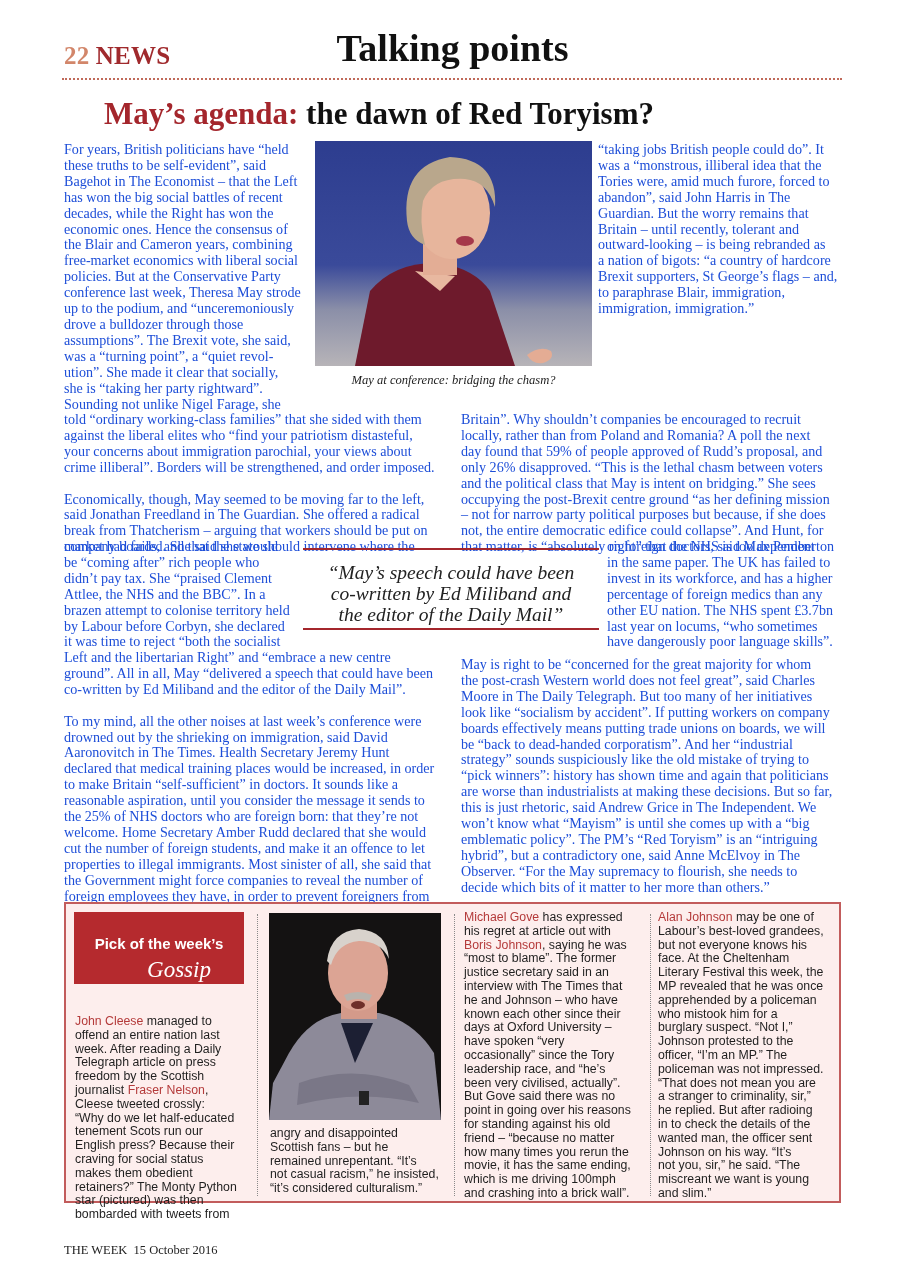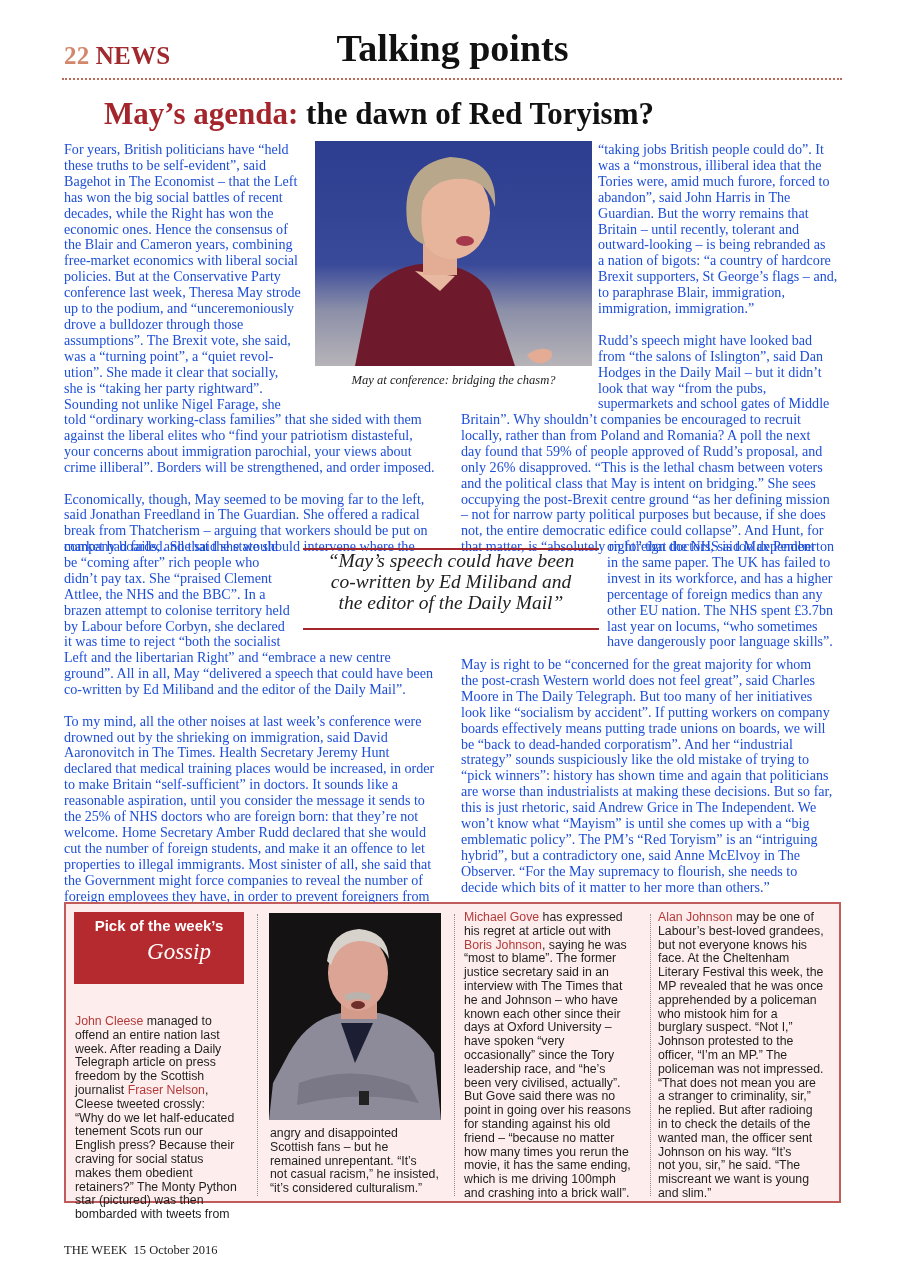--- a/index.html
+++ b/index.html
@@ -22,29 +22,29 @@
   .col { font-size: 14.1px; line-height: 15.9px; color: #1d4ed8; }
   .col p { white-space: pre-line; }
   .col p + p { margin-top: 15.9px; }
 
   
   .photo-may { left: 315px; top: 141px; width: 277px; height: 225px; overflow: hidden; background: #2b3f8e; }
   .caption { left: 315px; top: 373px; width: 277px; text-align: center; font-style: italic; font-size: 12.6px; color: #222; }
 
   
   .pullquote { left: 303px; top: 548px; width: 296px; height: 82px; border-top: 2px solid #a4262c; border-bottom: 2px solid #a4262c; }
-  .pullquote p { font-style: italic; font-size: 19.5px; line-height: 21px; text-align: center; color: #222; white-space: pre-line; }
+  .pullquote p { font-style: italic; font-size: 19.5px; line-height: 21px; text-align: center; padding-top: 12px; color: #222; white-space: pre-line; }
 
   
   .gossip-box { left: 64px; top: 902px; width: 777px; height: 301px; background: #fdeeed; border: 2px solid #c25c5c; }
   .gossip-col { font-family: "Liberation Sans", "DejaVu Sans", sans-serif; font-size: 12.3px; line-height: 13.8px; color: #1f1f1f; white-space: pre-line; }
   .name-red { color: #b43a3a; }
   .dots-v { width: 0; border-left: 1.5px dotted #8a8a8a; }
   .gossip-title { left: 74px; top: 912px; width: 170px; height: 72px; background: #b52a2e; color: #fff; text-align: center; }
-  .gossip-title .pick { font-family: "Liberation Sans", "DejaVu Sans", sans-serif; font-weight: bold; font-size: 15px; padding-top: 5px; display: block; }
+  .gossip-title .pick { font-family: "Liberation Sans", "DejaVu Sans", sans-serif; font-weight: bold; font-size: 15px; padding-top: 23px; display: block; }
   .gossip-title .gossip { font-family: "Liberation Serif", "DejaVu Serif", serif; font-style: italic; font-size: 23px; line-height: 36px; display: block; margin-left: 40px; }
   .photo-cleese { left: 269px; top: 913px; width: 172px; height: 207px; overflow: hidden; background: #151313; }
 
   .footer { left: 64px; top: 1243px; font-size: 12.5px; color: #222; }
 </style>
 </head>
 <body>
 
 <div class="abs section-label">
   <span class="section-num">22</span>
@@ -110,25 +110,20 @@
 was a “monstrous, illiberal idea that the
 Tories were, amid much furore, forced to
 abandon”, said John Harris in The
 Guardian. But the worry remains that
 Britain – until recently, tolerant and
 outward-looking – is being rebranded as
 a nation of bigots: “a country of hardcore
 Brexit supporters, St George’s flags – and,
 to paraphrase Blair, immigration,
 immigration, immigration.”</p>
-  <p>Rudd’s speech might have looked bad
-from “the salons of Islington”, said Dan
-Hodges in the Daily Mail – but it didn’t
-look that way “from the pubs,
-supermarkets and school gates of Middle</p>
 </div>
 
 <div class="abs col" style="left:64px; top:412px; width:395px;">
   <p>told “ordinary working-class families” that she sided with them
 against the liberal elites who “find your patriotism distasteful,
 your concerns about immigration parochial, your views about
 crime illiberal”. Borders will be strengthened, and order imposed.</p>
   <p>Economically, though, May seemed to be moving far to the left,
 said Jonathan Freedland in The Guardian. She offered a radical
 break from Thatcherism – arguing that workers should be put on

